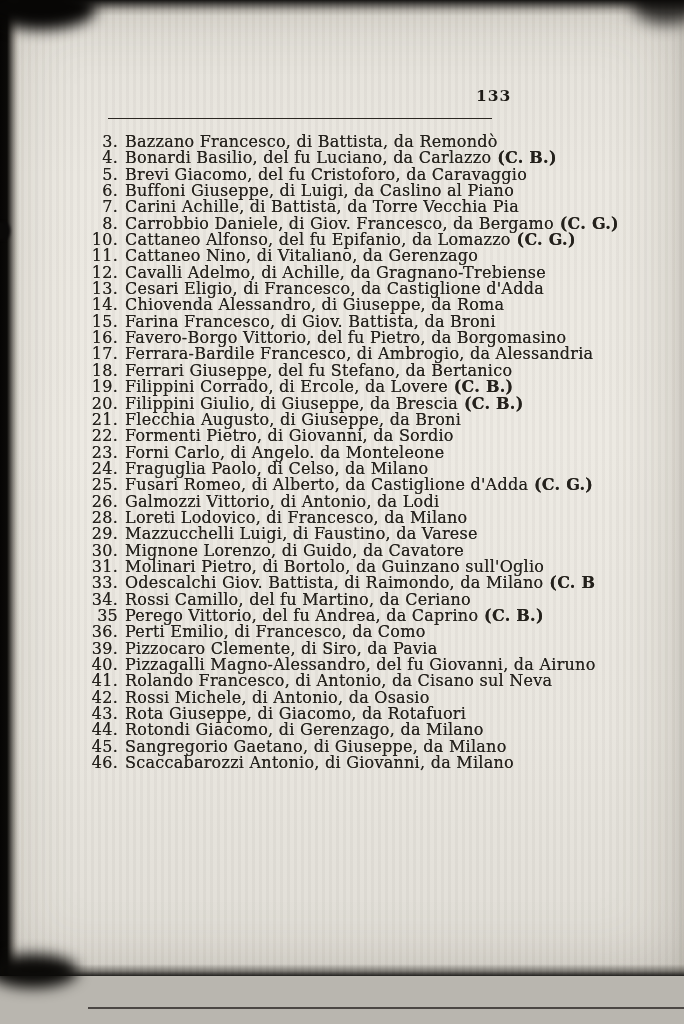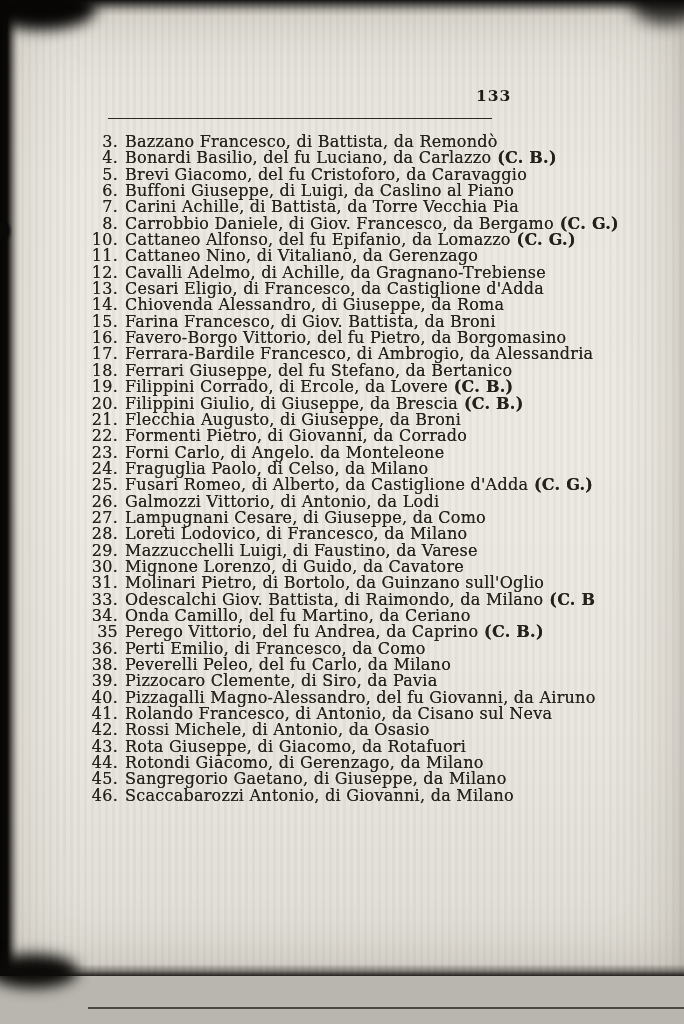--- a/index.html
+++ b/index.html
@@ -141,63 +141,57 @@
       <div class="row">
     <span class="num">19.</span><span class="txt">Filippini Corrado, di Ercole, da Lovere</span><span class="tag">&nbsp;(C. B.)</span>
   </div>
       <div class="row">
     <span class="num">20.</span><span class="txt">Filippini Giulio, di Giuseppe, da Brescia</span><span class="tag">&nbsp;(C. B.)</span>
   </div>
       <div class="row">
     <span class="num">21.</span><span class="txt">Flecchia Augusto, di Giuseppe, da Broni</span>
   </div>
       <div class="row">
-    <span class="num">22.</span><span class="txt">Formenti Pietro, di Giovanni, da Corrado</span>
+    <span class="num">22.</span><span class="txt">Formenti Pietro, di Giovanni, da Sordio</span>
   </div>
       <div class="row">
     <span class="num">23.</span><span class="txt">Forni Carlo, di Angelo. da Monteleone</span>
   </div>
       <div class="row">
     <span class="num">24.</span><span class="txt">Fraguglia Paolo, di Celso, da Milano</span>
   </div>
       <div class="row">
     <span class="num">25.</span><span class="txt">Fusari Romeo, di Alberto, da Castiglione d'Adda</span><span class="tag">&nbsp;(C. G.)</span>
   </div>
       <div class="row">
     <span class="num">26.</span><span class="txt">Galmozzi Vittorio, di Antonio, da Lodi</span>
   </div>
       <div class="row">
-    <span class="num">27.</span><span class="txt">Lampugnani Cesare, di Giuseppe, da Como</span>
-  </div>
-      <div class="row">
     <span class="num">28.</span><span class="txt">Loreti Lodovico, di Francesco, da Milano</span>
   </div>
       <div class="row">
     <span class="num">29.</span><span class="txt">Mazzucchelli Luigi, di Faustino, da Varese</span>
   </div>
       <div class="row">
     <span class="num">30.</span><span class="txt">Mignone Lorenzo, di Guido, da Cavatore</span>
   </div>
       <div class="row">
     <span class="num">31.</span><span class="txt">Molinari Pietro, di Bortolo, da Guinzano sull'Oglio</span>
   </div>
       <div class="row">
     <span class="num">33.</span><span class="txt">Odescalchi Giov. Battista, di Raimondo, da Milano</span><span class="tag">&nbsp;(C. B</span>
   </div>
       <div class="row">
-    <span class="num">34.</span><span class="txt">Onda Camillo, del fu Martino, da Ceriano</span>
+    <span class="num">34.</span><span class="txt">Rossi Camillo, del fu Martino, da Ceriano</span>
   </div>
       <div class="row">
     <span class="num">35</span><span class="txt">Perego Vittorio, del fu Andrea, da Caprino</span><span class="tag">&nbsp;(C. B.)</span>
   </div>
       <div class="row">
     <span class="num">36.</span><span class="txt">Perti Emilio, di Francesco, da Como</span>
-  </div>
-      <div class="row">
-    <span class="num">38.</span><span class="txt">Peverelli Peleo, del fu Carlo, da Milano</span>
   </div>
       <div class="row">
     <span class="num">39.</span><span class="txt">Pizzocaro Clemente, di Siro, da Pavia</span>
   </div>
       <div class="row">
     <span class="num">40.</span><span class="txt">Pizzagalli Magno-Alessandro, del fu Giovanni, da Airuno</span>
   </div>
       <div class="row">
     <span class="num">41.</span><span class="txt">Rolando Francesco, di Antonio, da Cisano sul Neva</span>
   </div>

